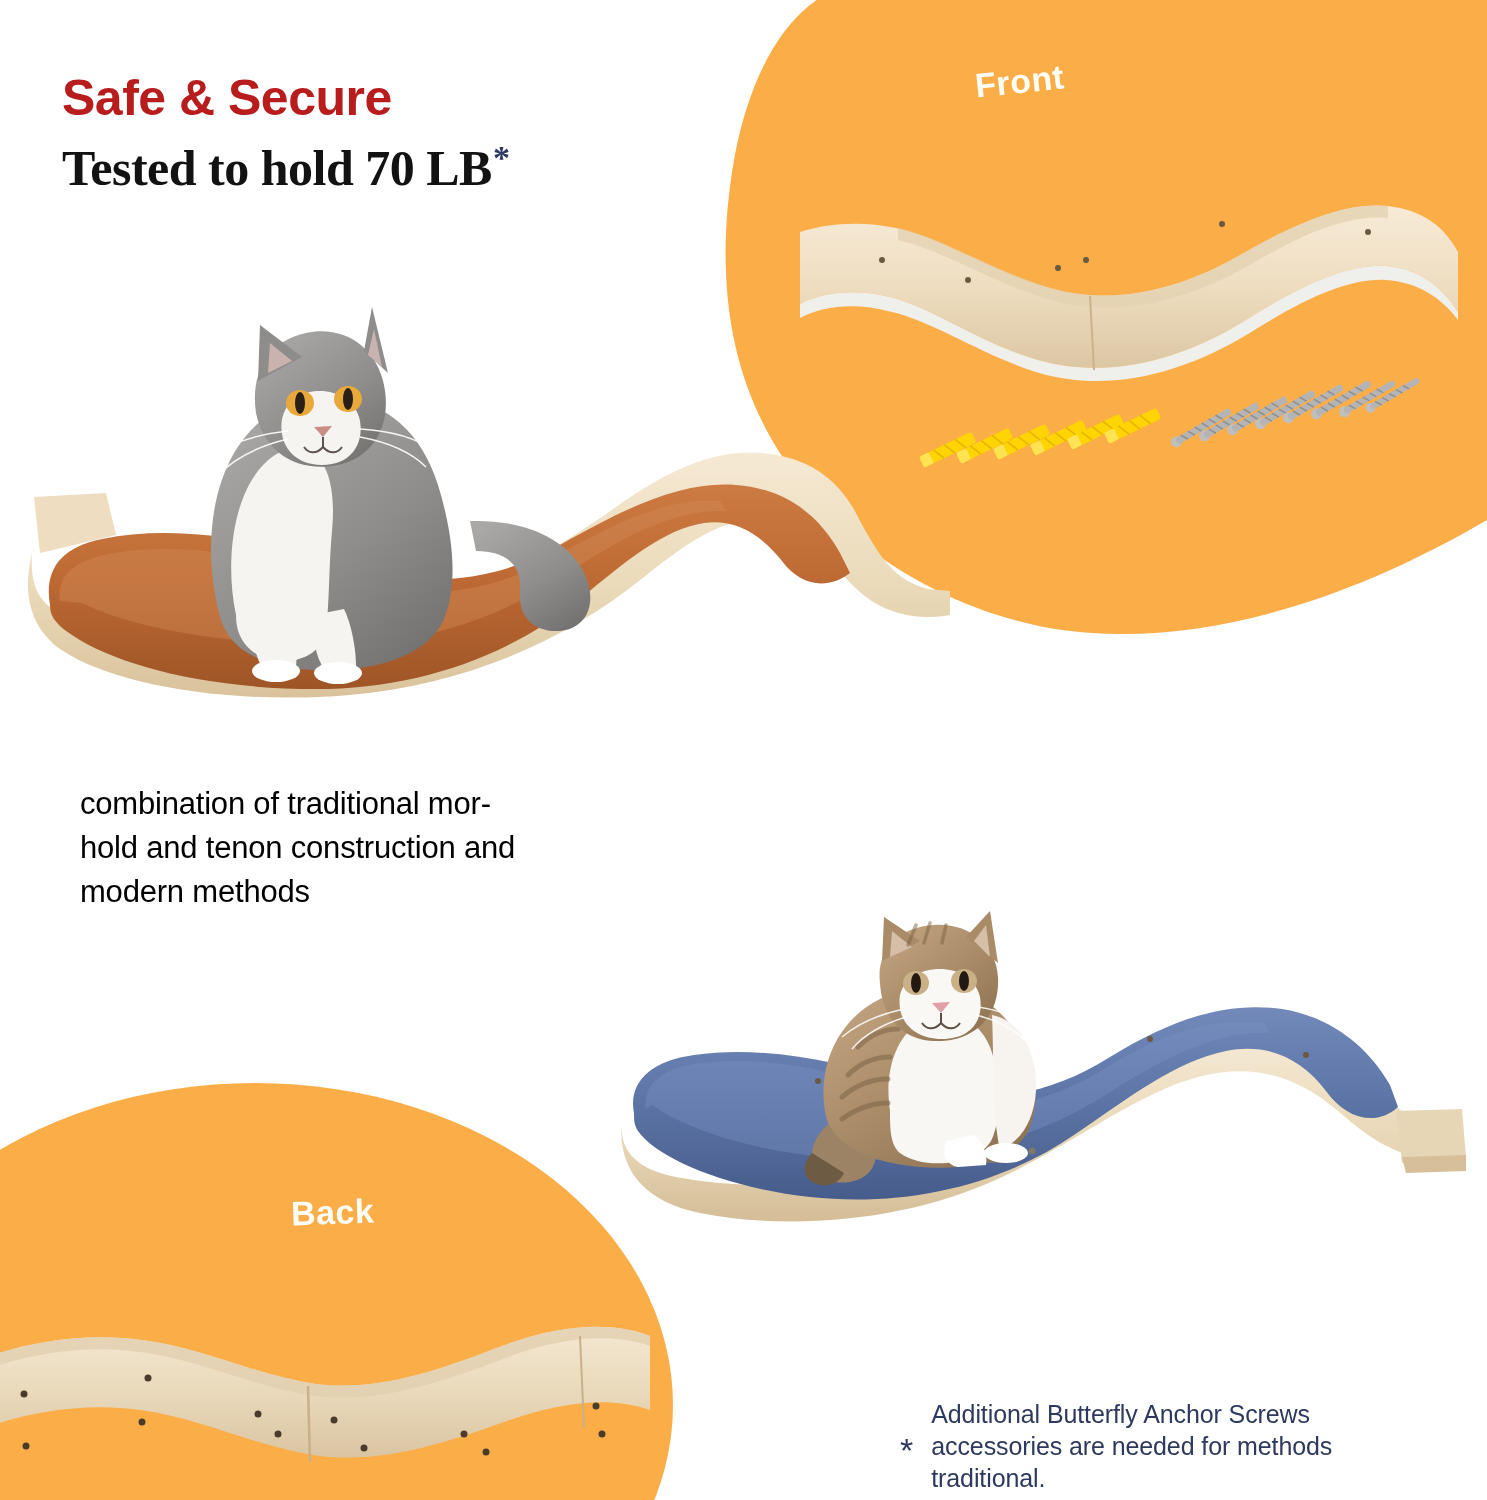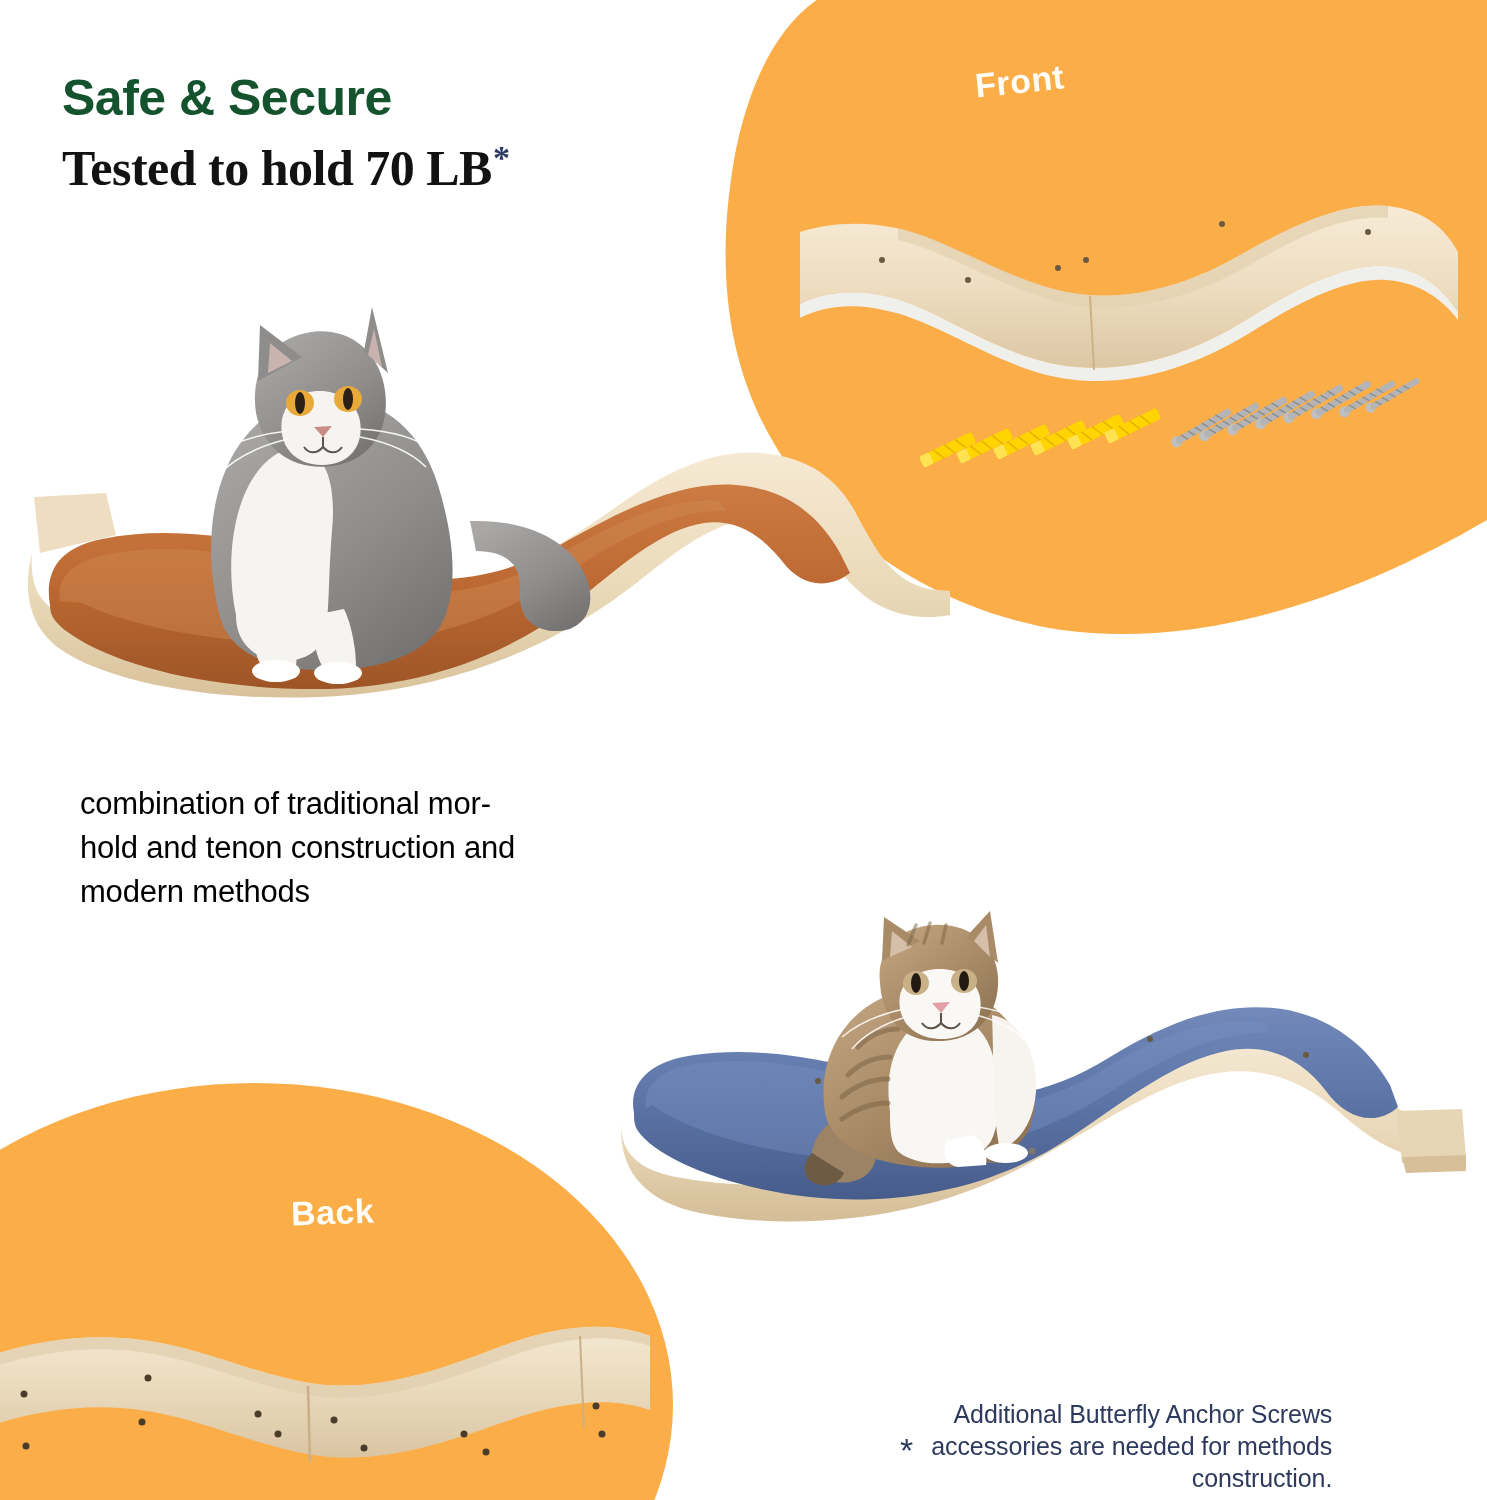--- a/index.html
+++ b/index.html
@@ -23,21 +23,21 @@
   
   #headline{
     position:absolute;
     left:62px; top:72px;
     width:660px;
   }
   .head-line1{
     font-size:50px;
     font-weight:bold;
     letter-spacing:-0.5px;
-    color:#14532d;
+    color:#b91c1c;
     line-height:1.04;
     white-space:nowrap;
   }
   .head-line2{
     font-size:50px;
     font-weight:bold;
     letter-spacing:-0.5px;
     color:#121212;
     line-height:1.12;
     margin-top:16px;
@@ -99,21 +99,20 @@
     font-size:34px;
     line-height:1;
     flex:0 0 auto;
     position:relative;
     top:4px;
   }
   #footnote .fn-text{
     font-size:25px;
     line-height:1.28;
     letter-spacing:-0.1px;
-    text-align:right;
   }
 
   
   .photo{position:absolute;}
   .photo svg{display:block;overflow:visible;}
 </style>
 </head>
 <body>
 
 <div id="page">
@@ -595,17 +594,17 @@
     </svg>
   </div>
 
   <div class="circle-label" id="label-back">Back</div>
 
   <div id="footnote">
     <div class="fn-star">*</div>
     <div class="fn-text">
       <div>Additional Butterfly Anchor Screws</div>
       <div>accessories are needed for methods</div>
-      <div>construction.</div>
+      <div>traditional.</div>
     </div>
   </div>
 
 </div>
 
 </body></html>

